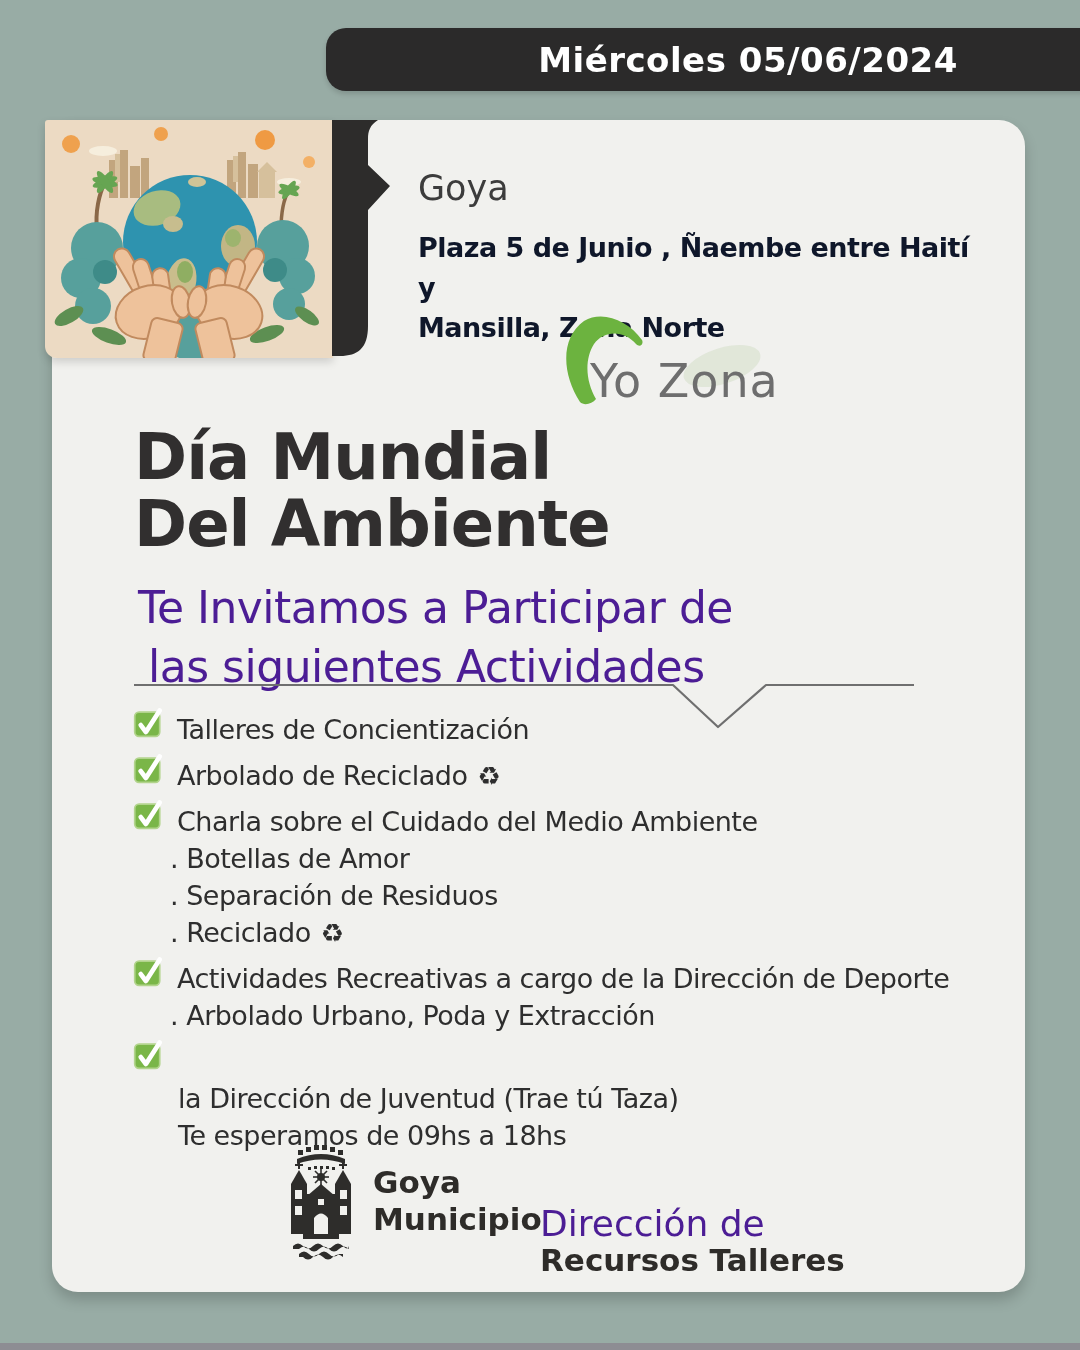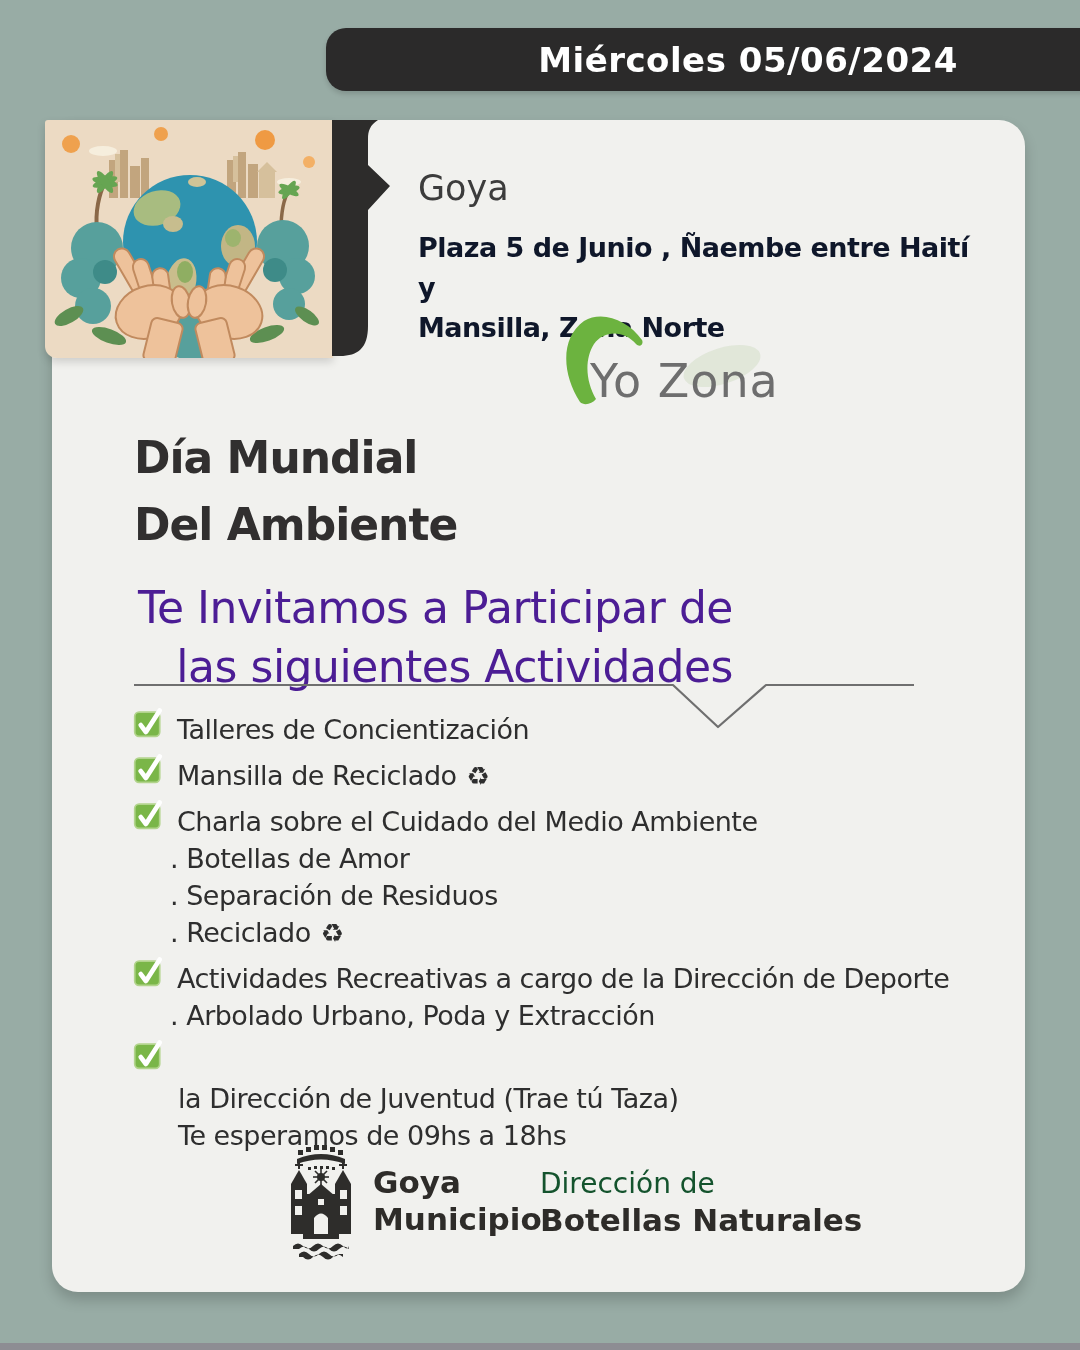--- a/index.html
+++ b/index.html
@@ -40,44 +40,44 @@
   .location .addr{font-size:27px;font-weight:bold;line-height:40px;color:#0f172a;letter-spacing:-.5px;}
   
   .yocuido{position:absolute;left:552px;top:310px;width:280px;height:100px;}
   .yocuido .swoosh{position:absolute;left:8px;top:4px;}
   .yocuido .leaf-faint{position:absolute;left:120px;top:28px;}
   .yocuido .yc-text{
     position:absolute;left:38px;top:44px;font-size:46px;color:#6e6e6e;
     letter-spacing:1px;white-space:nowrap;
   }
   
-  .title{position:absolute;left:134px;top:424px;font-size:44px;line-height:67px;
+  .title{position:absolute;left:134px;top:424px;font-size:64px;line-height:67px;
     font-weight:bold;color:#312f2f;letter-spacing:-1px;}
   .title span{display:block;}
   .subtitle{position:absolute;left:138px;top:578px;font-size:44px;line-height:59px;
     font-weight:400;color:#4c1d95;letter-spacing:-.5px;}
   .subtitle span{display:block;}
-  .subtitle .l2{padding-left:10px;text-align:right;}
+  .subtitle .l2{padding-left:10px;}
   .divider{position:absolute;left:133px;top:680px;}
   
   .activities{position:absolute;left:133px;top:706px;width:860px;}
   .row{display:flex;align-items:flex-end;margin-bottom:7px;
     font-size:27px;line-height:30px;color:#2e2e2e;letter-spacing:-.5px;}
   .row .check-icon{flex:0 0 auto;margin-right:13px;}
   .row.sub{padding-left:37px;}
   .row.cont{padding-left:45px;}
   .row .recycle{margin-left:10px;font-size:26px;color:#2e2e2e;}
   
   .footer{position:absolute;left:285px;top:1138px;width:640px;height:132px;}
   .muni-logo{position:absolute;left:0;top:4px;}
   .muni{position:absolute;left:88px;top:26px;font-size:31px;font-weight:bold;
     line-height:37px;color:#2e2c29;}
   .muni span{display:block;}
   .dept{position:absolute;left:255px;top:28px;line-height:36px;}
-  .dept .d1{font-size:28px;font-weight:400;color:#14532d;}
+  .dept .d1{font-size:36px;font-weight:400;color:#4c1d95;margin-top:40px;}
   .dept .d2{font-size:31px;font-weight:bold;color:#2e2c29;}
   .bottom-strip{position:absolute;left:0;bottom:0;width:100%;height:7px;background:var(--strip);}
 </style>
 </head>
 <body>
 
 <div class="date-badge">
   <span>Miércoles 05/06/2024</span>
 </div>
 
@@ -214,21 +214,21 @@
           <path d="M9 21 L15 29 L31 4" stroke="#fff" stroke-width="5.5" fill="none" stroke-linecap="round" stroke-linejoin="round"></path>
         </svg></span>
     <span class="row-text">Talleres de Concientización</span>
   </div>
 
   <div class="row checked">
     <span class="check-icon"><svg width="31" height="33" viewBox="0 0 36 36">
           <rect x="2" y="6" width="29" height="28" rx="5" fill="#7ab648" stroke="#b2d48c" stroke-width="2"></rect>
           <path d="M9 21 L15 29 L31 4" stroke="#fff" stroke-width="5.5" fill="none" stroke-linecap="round" stroke-linejoin="round"></path>
         </svg></span>
-    <span class="row-text">Mansilla de Reciclado</span>
+    <span class="row-text">Arbolado de Reciclado</span>
     <span class="recycle">♻</span>
   </div>
 
   <div class="row checked">
     <span class="check-icon"><svg width="31" height="33" viewBox="0 0 36 36">
           <rect x="2" y="6" width="29" height="28" rx="5" fill="#7ab648" stroke="#b2d48c" stroke-width="2"></rect>
           <path d="M9 21 L15 29 L31 4" stroke="#fff" stroke-width="5.5" fill="none" stroke-linecap="round" stroke-linejoin="round"></path>
         </svg></span>
     <span class="row-text">Charla sobre el Cuidado del Medio Ambiente</span>
   </div>
@@ -314,17 +314,17 @@
       <rect x="33" y="57" width="6" height="6"></rect>
       <path d="M29,92 L29,76 Q36,67 43,76 L43,92 Z"></path>
     </g>
   </svg>
   <div class="muni">
     <span>Goya</span>
     <span>Municipio</span>
   </div>
   <div class="dept">
     <div class="d1">Dirección de</div>
-    <div class="d2">Botellas Naturales</div>
+    <div class="d2">Recursos Talleres</div>
   </div>
 </div>
 
 <div class="bottom-strip"></div>
 
 </body></html>

